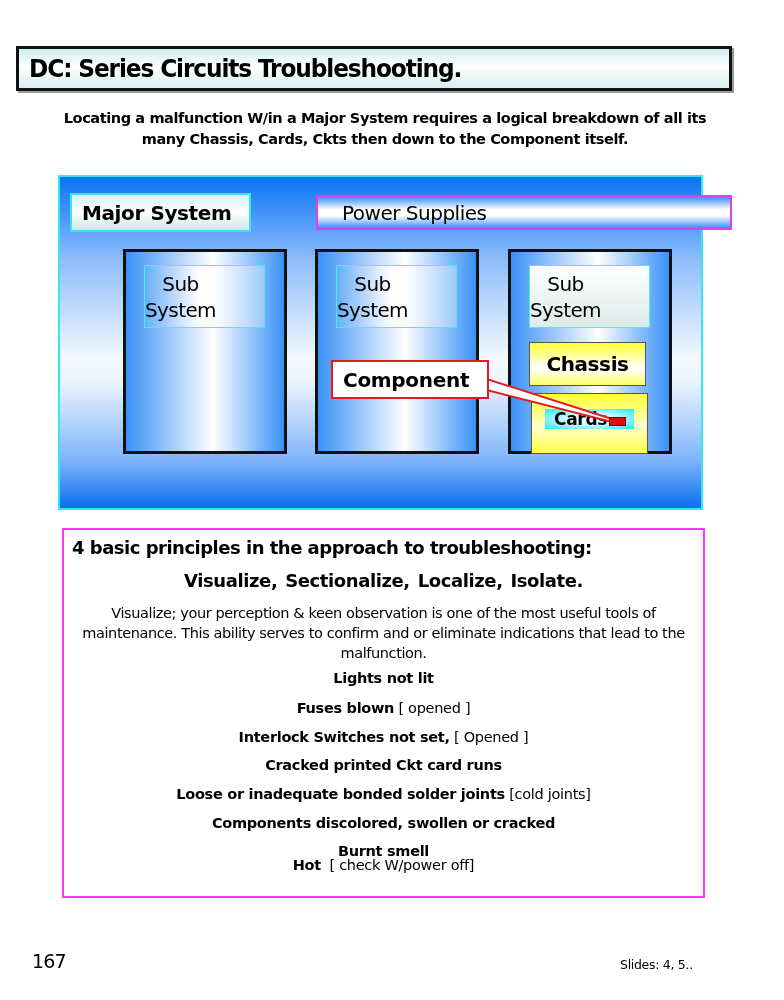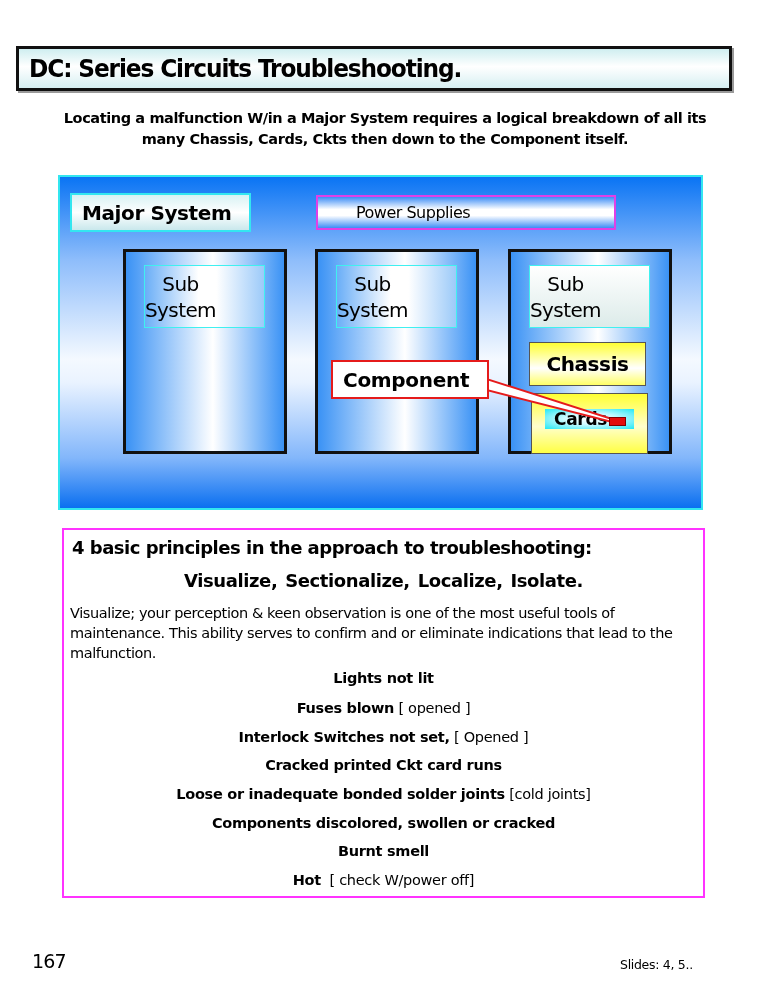--- a/index.html
+++ b/index.html
@@ -32,23 +32,23 @@
   .label-box {
     position: absolute; display: flex; align-items: center;
     background: linear-gradient(to bottom, #d8f2f4 0%, #ffffff 50%, #c9e8ec 100%);
   }
   .major-system {
     left: 70px; top: 193px; width: 181px; height: 39px;
     border: 2px solid #33e6f0; padding-left: 10px;
     font-weight: bold; font-size: 20px; letter-spacing: -0.4px;
   }
   .power-supplies {
-    left: 316px; top: 195px; width: 300px; height: 35px;
-    border: 2px solid #e040e6; padding-left: 38px;
-    font-size: 16px; letter-spacing: -0.5px;
+    left: 316px; top: 195px; width: 416px; height: 35px;
+    border: 2px solid #e040e6; padding-left: 24px;
+    font-size: 20px; letter-spacing: -0.5px;
     background: linear-gradient(to bottom, #3d8df6 0%, #ffffff 40%, #ffffff 60%, #3d8df6 100%);
   }
 
   .column {
     position: absolute; top: 249px; width: 164px; height: 205px;
     border: 3px solid #111;
     background: linear-gradient(to right, #3a92f5 0%, #ffffff 55%, #3a92f5 100%);
   }
   .col1 { left: 123px; }
   .col2 { left: 315px; }
@@ -102,21 +102,21 @@
   }
   .p-heading {
     position: absolute; left: 72px; top: 537px;
     font-weight: bold; font-size: 18px; letter-spacing: -0.5px;
   }
   .p-steps {
     position: absolute; left: 62px; top: 570px; width: 643px; text-align: center;
     font-weight: bold; font-size: 18px; letter-spacing: -0.4px; word-spacing: 2px;
   }
   .p-body {
-    position: absolute; left: 70px; top: 603px; width: 627px; 
+    position: absolute; left: 70px; top: 603px; width: 627px; text-align: center;
     font-size: 14.5px; line-height: 20px; letter-spacing: -0.4px;
   }
   .p-list { position: absolute; left: 62px; top: 670px; width: 643px; }
   .p-item {
     position: absolute; left: 0; width: 643px; text-align: center;
     font-size: 14.5px; letter-spacing: -0.3px; white-space: nowrap;
   }
   .p-item b { font-weight: bold; }
 
   .page-number { position: absolute; left: 32px; top: 950px; font-size: 19px; letter-spacing: -0.8px; }
@@ -184,17 +184,17 @@
 </div>
 
 <div class="p-list">
   <div class="p-item" style="top:0px;"><b>Lights not lit</b><span></span></div>
   <div class="p-item" style="top:30px;"><b>Fuses blown</b><span> [ opened ]</span></div>
   <div class="p-item" style="top:59px;"><b>Interlock Switches not set,</b><span> [ Opened ]</span></div>
   <div class="p-item" style="top:87px;"><b>Cracked printed Ckt card runs</b><span></span></div>
   <div class="p-item" style="top:116px;"><b>Loose or inadequate bonded solder joints</b><span> [cold joints]</span></div>
   <div class="p-item" style="top:145px;"><b>Components discolored, swollen or cracked</b><span></span></div>
   <div class="p-item" style="top:173px;"><b>Burnt smell</b><span></span></div>
-  <div class="p-item" style="top:202px;"><b>Hot</b><span style="white-space:pre;">  [ check W/power off]</span></div>
+  <div class="p-item" style="top:187px;"><b>Hot</b><span style="white-space:pre;">  [ check W/power off]</span></div>
 </div>
 
 <div class="page-number">167</div>
 <div class="slides-ref">Slides: 4, 5..</div>
 
 </body></html>

